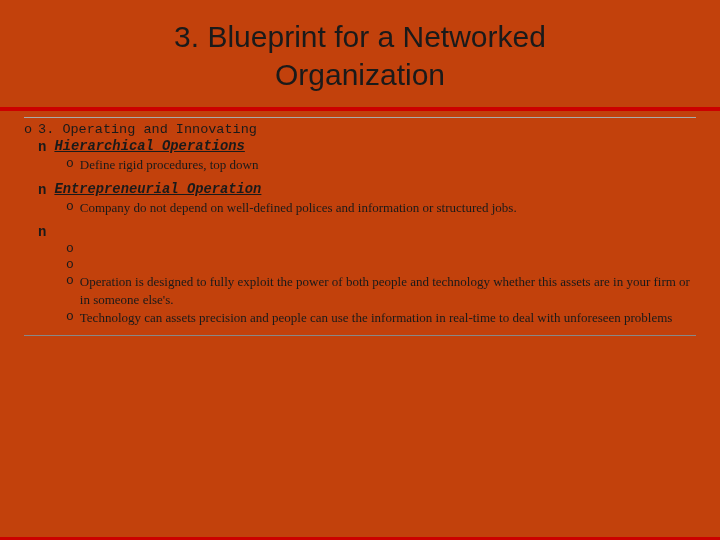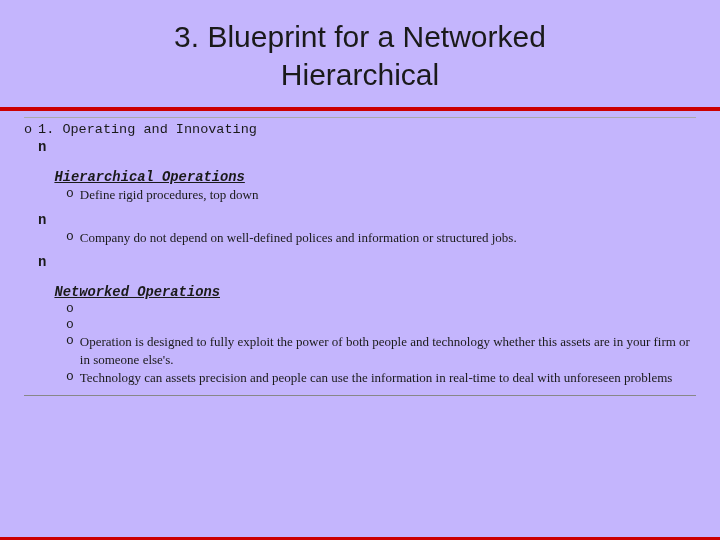--- a/index.html
+++ b/index.html
@@ -8,21 +8,21 @@
       width: 720px;
       height: 540px;
       background: #fff;
       font-family: 'Courier New', Courier, monospace;
       overflow: hidden;
     }
 
     .slide {
       width: 720px;
       height: 540px;
-      background: #c4b5fd;
+      background: #c2410c;
       display: flex;
       flex-direction: column;
       padding: 0;
     }
 
     .title-area {
       text-align: center;
       padding: 18px 40px 10px 40px;
     }
 
@@ -89,21 +89,20 @@
       font-weight: bold;
       color: #1a1a1a;
     }
 
     .section-title {
       font-size: 13.8px;
       font-weight: bold;
       text-decoration: underline;
       font-style: italic;
       font-family: 'Courier New', Courier, monospace;
-      margin-top: 31px;
     }
 
     .sub-item {
       display: flex;
       align-items: flex-start;
       margin-left: 42px;
       margin-bottom: 1px;
     }
 
     .sub-bullet {
@@ -131,60 +130,60 @@
     }
   </style>
 </head>
 <body>
 
 <div class="slide">
 
   <div class="title-area">
     <div class="title-text">
       <span>3. Blueprint for a Networked</span><br>
-      <span>Hierarchical</span>
+      <span>Organization</span>
     </div>
   </div>
 
   <div class="red-bar"></div>
 
   <div class="content-area">
 
     <div class="top-line"></div>
 
     <div class="level1">
       <span class="level1-bullet">o</span>
-      <span class="level1-text">1. Operating and Innovating</span>
+      <span class="level1-text">3. Operating and Innovating</span>
     </div>
 
     <div class="section">
       <div class="section-header">
         <span class="section-bullet">n</span>
         <span class="section-title">Hierarchical Operations</span>
       </div>
       <div class="sub-item">
         <span class="sub-bullet">o</span>
         <span class="sub-text">Define rigid procedures, top down</span>
       </div>
     </div>
 
     <div class="section">
       <div class="section-header">
         <span class="section-bullet">n</span>
+        <span class="section-title">Entrepreneurial Operation</span>
       </div>
       <div class="sub-item">
         <span class="sub-bullet">o</span>
         <span class="sub-text">Company do not depend on well-defined polices and information or structured jobs.</span>
       </div>
     </div>
 
     <div class="section">
       <div class="section-header">
         <span class="section-bullet">n</span>
-        <span class="section-title">Networked Operations</span>
       </div>
       <div class="sub-item">
         <span class="sub-bullet">o</span>
       </div>
       <div class="sub-item">
         <span class="sub-bullet">o</span>
       </div>
       <div class="sub-item">
         <span class="sub-bullet">o</span>
         <span class="sub-text">Operation is designed to fully exploit the power of both people and technology whether this assets are in your firm or in someone else's.</span>

